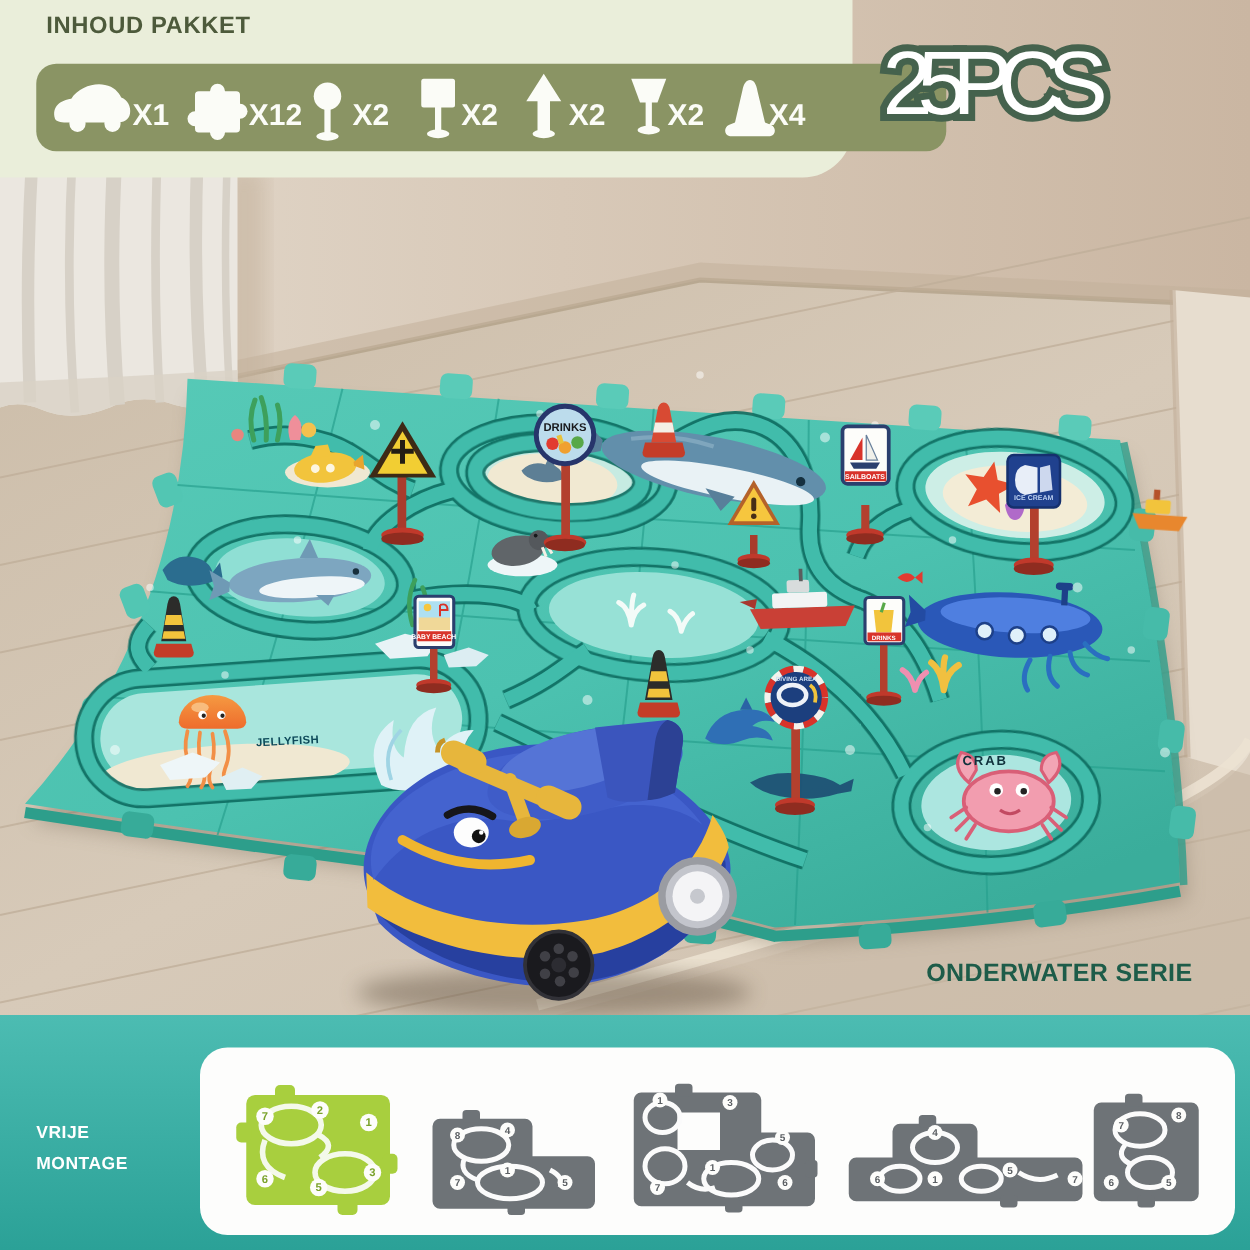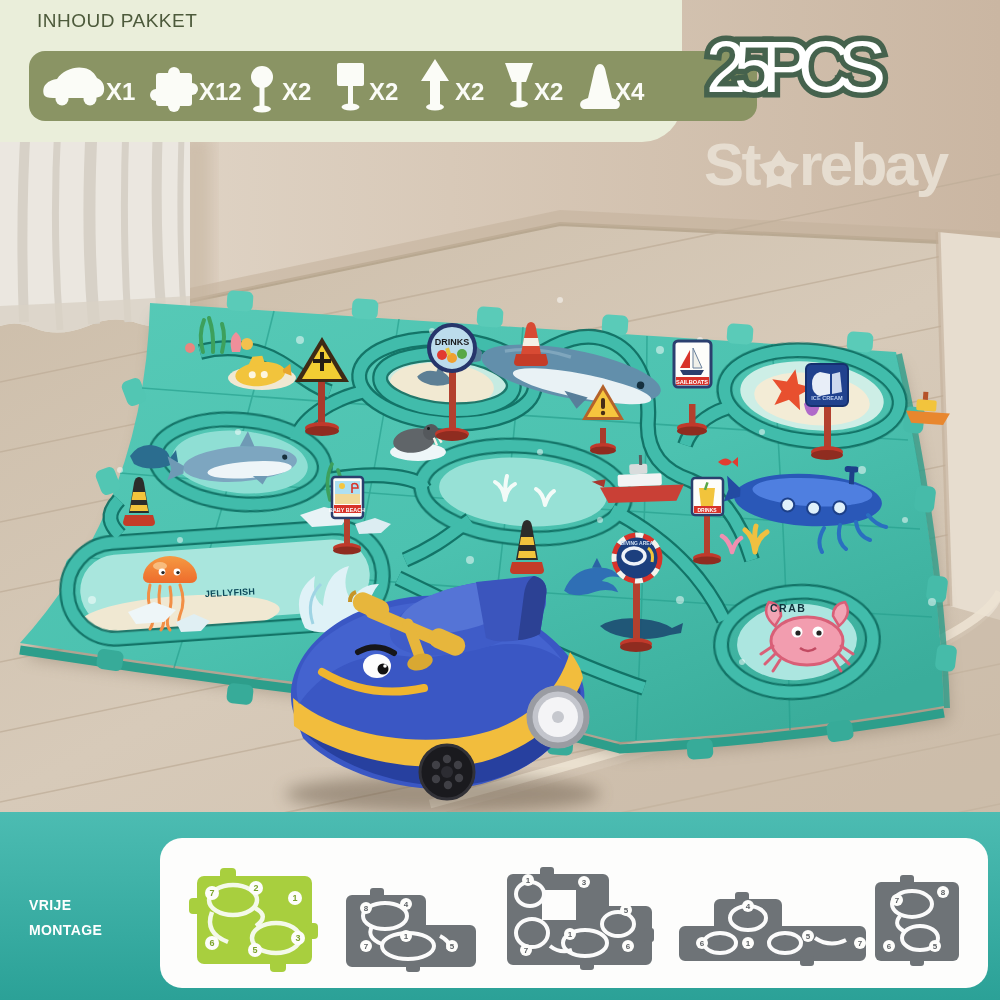--- a/index.html
+++ b/index.html
@@ -1,19 +1,19 @@
 <!DOCTYPE html>
 <html><head>
 <meta charset="utf-8">
 <style>
   html,body{margin:0;padding:0}
   .stage{position:relative;width:1000px;height:1000px;overflow:hidden;background:#d5c6b4;font-family:"Liberation Sans",sans-serif}
   .scene{position:absolute;left:0;top:0}
   .panel{position:absolute;left:0;top:0;width:682px;height:142px;background:#eaeeda;border-bottom-right-radius:40px}
-  .ptitle{position:absolute;left:37px;top:10px;font-size:19px;font-weight:normal;color:#4d5a3b;letter-spacing:.5px}
+  .ptitle{position:absolute;left:37px;top:10px;font-size:19px;font-weight:bold;color:#4d5a3b;letter-spacing:.5px}
   .bar{position:absolute;left:29px;top:51px;width:728px;height:70px;background:#8a9464;border-radius:16px}
   .pcs{position:absolute;left:706px;top:26px;font-weight:normal;font-size:72px;letter-spacing:-12px;white-space:nowrap}
   .pcs.stroke{-webkit-text-stroke:11px #45624d;color:#45624d}
   .pcs.fill{color:#fff}
   .brand{position:absolute;left:704px;top:130px;font-size:60px;font-weight:bold;color:#e6ddd0;letter-spacing:-2.5px;white-space:nowrap}
   .serie{position:absolute;left:741px;top:768px;font-size:20px;font-weight:bold;color:#1d5c49;letter-spacing:.3px}
   .band{position:absolute;left:0;top:812px;width:1000px;height:188px;background:linear-gradient(180deg,#4cbcb2,#2ba197)}
   .card{position:absolute;left:160px;top:26px;width:828px;height:150px;background:#fdfdfc;border-radius:22px}
   .vrije{position:absolute;left:29px;top:81px;font-size:14px;font-weight:bold;color:#fff;line-height:25px;letter-spacing:.4px}
 </style>
@@ -581,24 +581,22 @@
 <text x="426" y="49">X2</text>
 <text x="505" y="49">X2</text>
 <text x="586" y="49">X4</text>
 </g>
 </svg>
 </div>
 
 <div class="pcs stroke">25PCS</div>
 <div class="pcs fill">25PCS</div>
 
-<div class="brand">St<svg width="40" height="42" viewBox="0 0 38 40" style="vertical-align:-5px">
-        <path fill-rule="evenodd" fill="#e6ddd0" d="M19,2 L26.1,12.3 L38,15.8 L30.4,25.7 L30.8,38.2 L19,34 L7.2,38.2 L7.6,25.7 L0,15.8 L11.9,12.3 Z M19,17 a5,5 0 1 0 0.1,0 Z"></path>
-      </svg>rebay</div>
-
+
+<div class="serie">ONDERWATER SERIE</div>
 
 <div class="band">
 
 <div class="vrije">VRIJE<br>MONTAGE</div>
 
 <div class="card">
 <svg width="828" height="150" viewBox="0 0 828 150">
 
 <g>
 <rect x="37" y="38" width="115" height="88" rx="7" fill="#a8cf3e"></rect>

